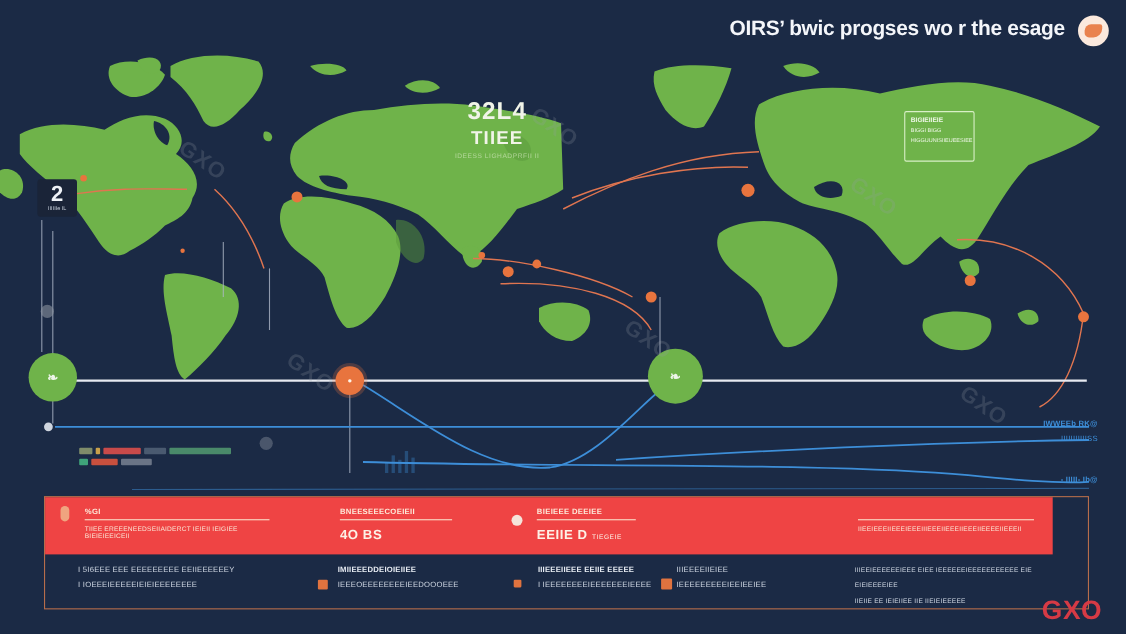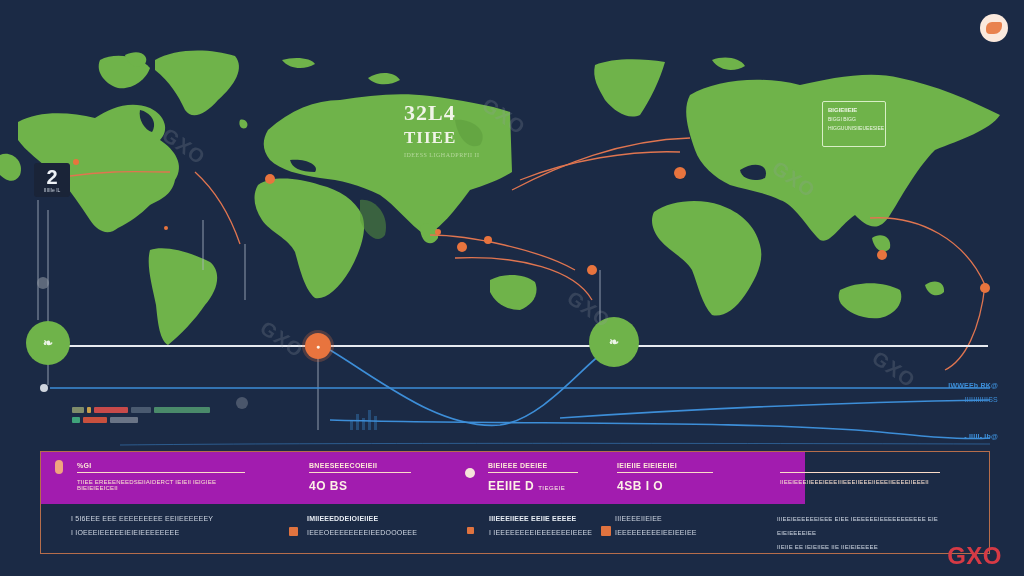--- a/index.html
+++ b/index.html
@@ -20,21 +20,21 @@
   }
   .header-logo {
     position: absolute; top: 14px; right: 16px;
     width: 28px; height: 28px; border-radius: 50%;
     background: #fbe9dd;
     display: flex; align-items: center; justify-content: center;
   }
   .header-logo .mark { width: 16px; height: 12px; background: #e9824e; border-radius: 6px 2px 8px 4px; }
 
   .stat-big {
-    position: absolute; left: 404px; top: 100px; width: 96px; font-family: Liberation Serif, serif;
+    position: absolute; left: 404px; top: 88px; text-align: center; width: 96px;
   }
   .stat-big .v1 { font-size: 22px; font-weight: bold; color: #f1f4e8; letter-spacing: 1px; }
   .stat-big .v2 { font-size: 17px; font-weight: bold; color: #f1f4e8; letter-spacing: 1px; margin-top: 2px; }
   .stat-big .v3 { font-size: 6px; color: #cfe6b9; opacity: .7; margin-top: 4px; letter-spacing: .5px; }
 
   .map-box {
     position: absolute; left: 822px; top: 101px; width: 64px; height: 46px;
     border: 1px solid #d8efc6; border-radius: 2px; padding: 4px 5px;
     font-size: 5px; color: #eef7e6; line-height: 9px;
   }
@@ -58,22 +58,22 @@
   .legend-row { position: absolute; left: 72px; height: 7px; display: flex; gap: 3px; align-items: center; }
   .legend-row span { height: 6px; display: inline-block; border-radius: 1px; font-size: 5px; }
 
   .watermark { position: absolute; font-size: 20px; font-weight: bold; color: rgba(150,160,170,.22); transform: rotate(35deg); letter-spacing: 1px; }
 
   .panel {
     position: absolute; left: 40px; top: 451px; width: 950px; height: 103px;
     border: 1px solid #b66d4b;
   }
   .panel-band {
-    position: absolute; left: 0; top: 0; width: 764px; height: 52px;
-    background: #a21caf;
+    position: absolute; left: 0; top: 0; width: 916px; height: 52px;
+    background: #ef4444;
   }
   .cell { position: absolute; }
   .cell .lbl { font-size: 7px; font-weight: bold; color: #fde8d8; letter-spacing: .3px; }
   .cell .rule { height: 1px; background: #fbdcc8; margin: 3px 0 6px; }
   .cell .val { font-size: 12px; font-weight: bold; color: #fdf0e6; letter-spacing: .5px; }
   .cell .val small { font-size: 6px; font-weight: normal; margin-left: 4px; }
   .cell .desc { font-size: 6px; color: #fbe2d2; letter-spacing: .2px; }
 
   .sub { position: absolute; font-size: 7px; color: #cfd7e3; letter-spacing: .2px; line-height: 14px; }
   .sub b { color: #e8edf4; }
@@ -173,20 +173,21 @@
         <rect x="362" y="418" width="3" height="12"></rect>
       <rect x="368" y="410" width="3" height="20"></rect>
         <rect x="374" y="416" width="3" height="14"></rect>
     </g>
 
     <circle cx="44" cy="388" r="4" fill="#cfd5de"></circle>
     <circle cx="242" cy="403" r="6" fill="#6a7486" opacity=".6"></circle>
     <circle cx="43" cy="283" r="6" fill="#8a929f" opacity=".6"></circle>
   </svg>
 
+  <div class="header-title">OIRS’ bwic progses wo r the esage</div>
   <div class="header-logo">
       <div class="mark"></div>
     </div>
 
   <div class="stat-big">
     <div class="v1">32L4</div>
     <div class="v2">TIIEE</div>
     <div class="v3">IDEESS LIGHADPRFII II</div>
   </div>
 
@@ -245,25 +246,20 @@
       <div class="cell" style="left:268px;top:10px;width:102px;">
         <div class="lbl">BNEESEEECOEIEII</div>
         <div class="rule"></div>
         <div class="val">4O BS</div>
       </div>
       <div class="cell" style="left:447px;top:10px;width:90px;">
         <div class="lbl">BIEIEEE DEEIEE</div>
         <div class="rule"></div>
         <div class="val"><span>EEIIE D</span><small>TIEGEIE</small></div>
       </div>
-      <div class="cell" style="left:576px;top:10px;width:96px;">
-        <div class="lbl">IEIEIIE EIEIEEIEI</div>
-        <div class="rule"></div>
-        <div class="val">4SB I O</div>
-      </div>
       <div class="cell" style="left:739px;top:10px;width:160px;">
         <div class="lbl">&nbsp;</div>
         <div class="rule"></div>
         <div class="desc">IIEEIEEEIIEEEIEEEIIIEEEIIEEEIIEEEIIEEEEIIEEEII</div>
       </div>
       <div style="position:absolute;left:424px;top:16px;width:10px;height:10px;border-radius:50%;background:#f5e4da;"></div>
       <div style="position:absolute;left:14px;top:8px;width:8px;height:14px;border-radius:4px;background:#f0a47f;"></div>
     </div>
 
     <div class="sub" style="left:30px;top:60px;">

